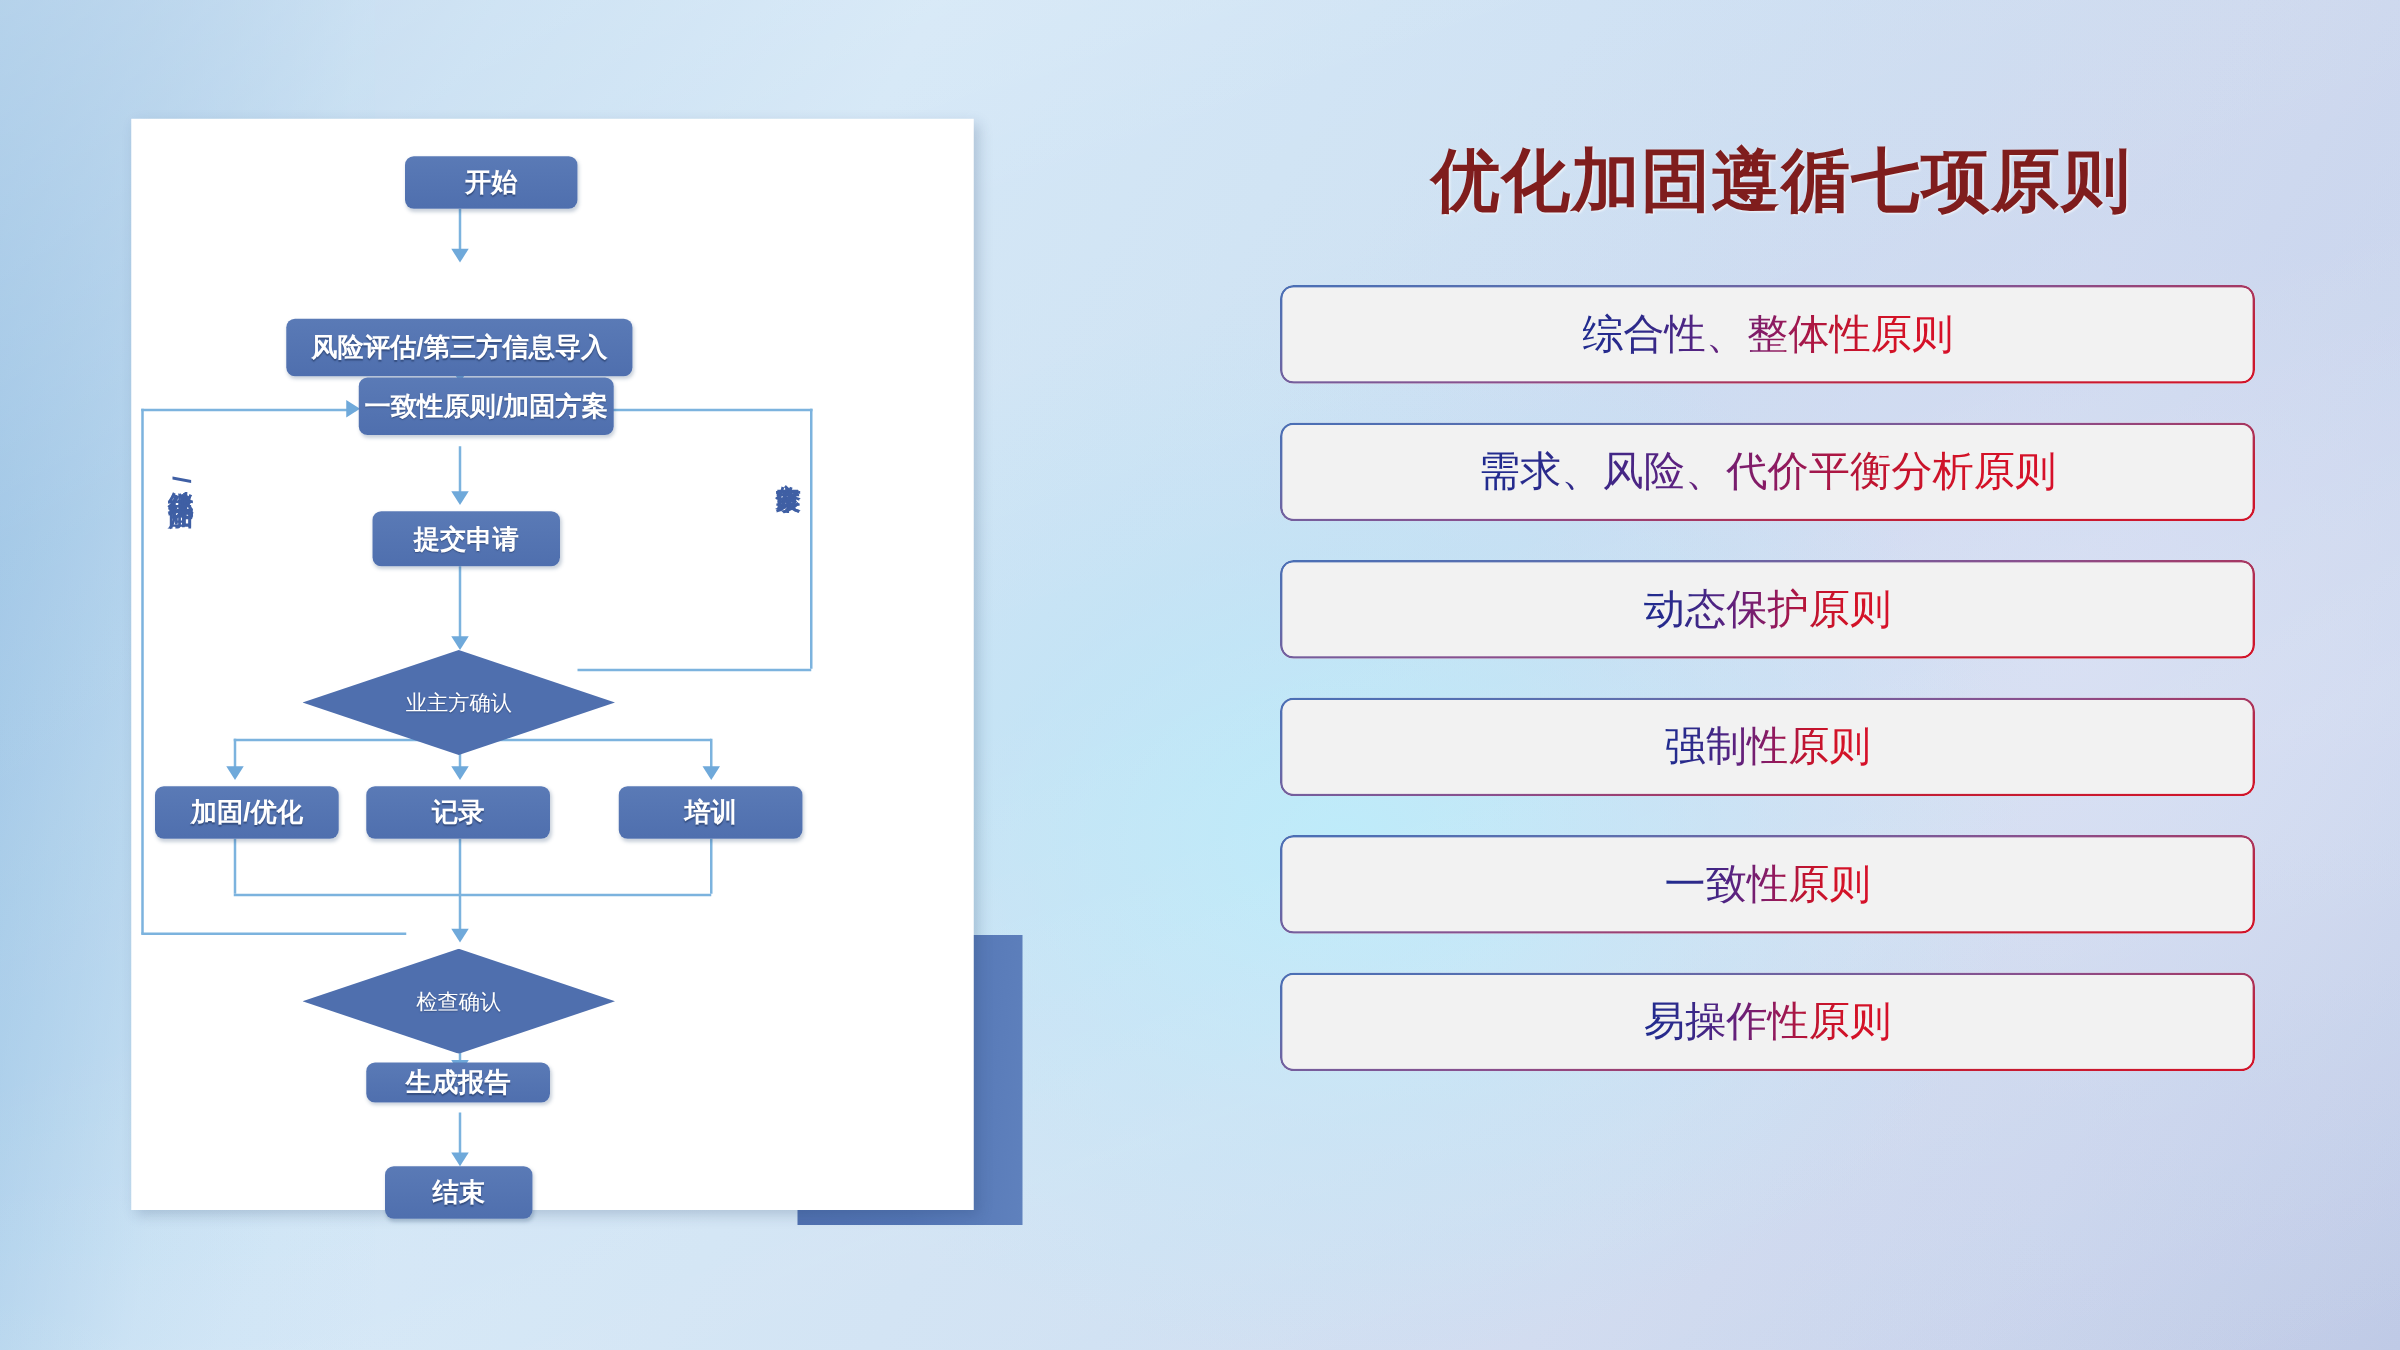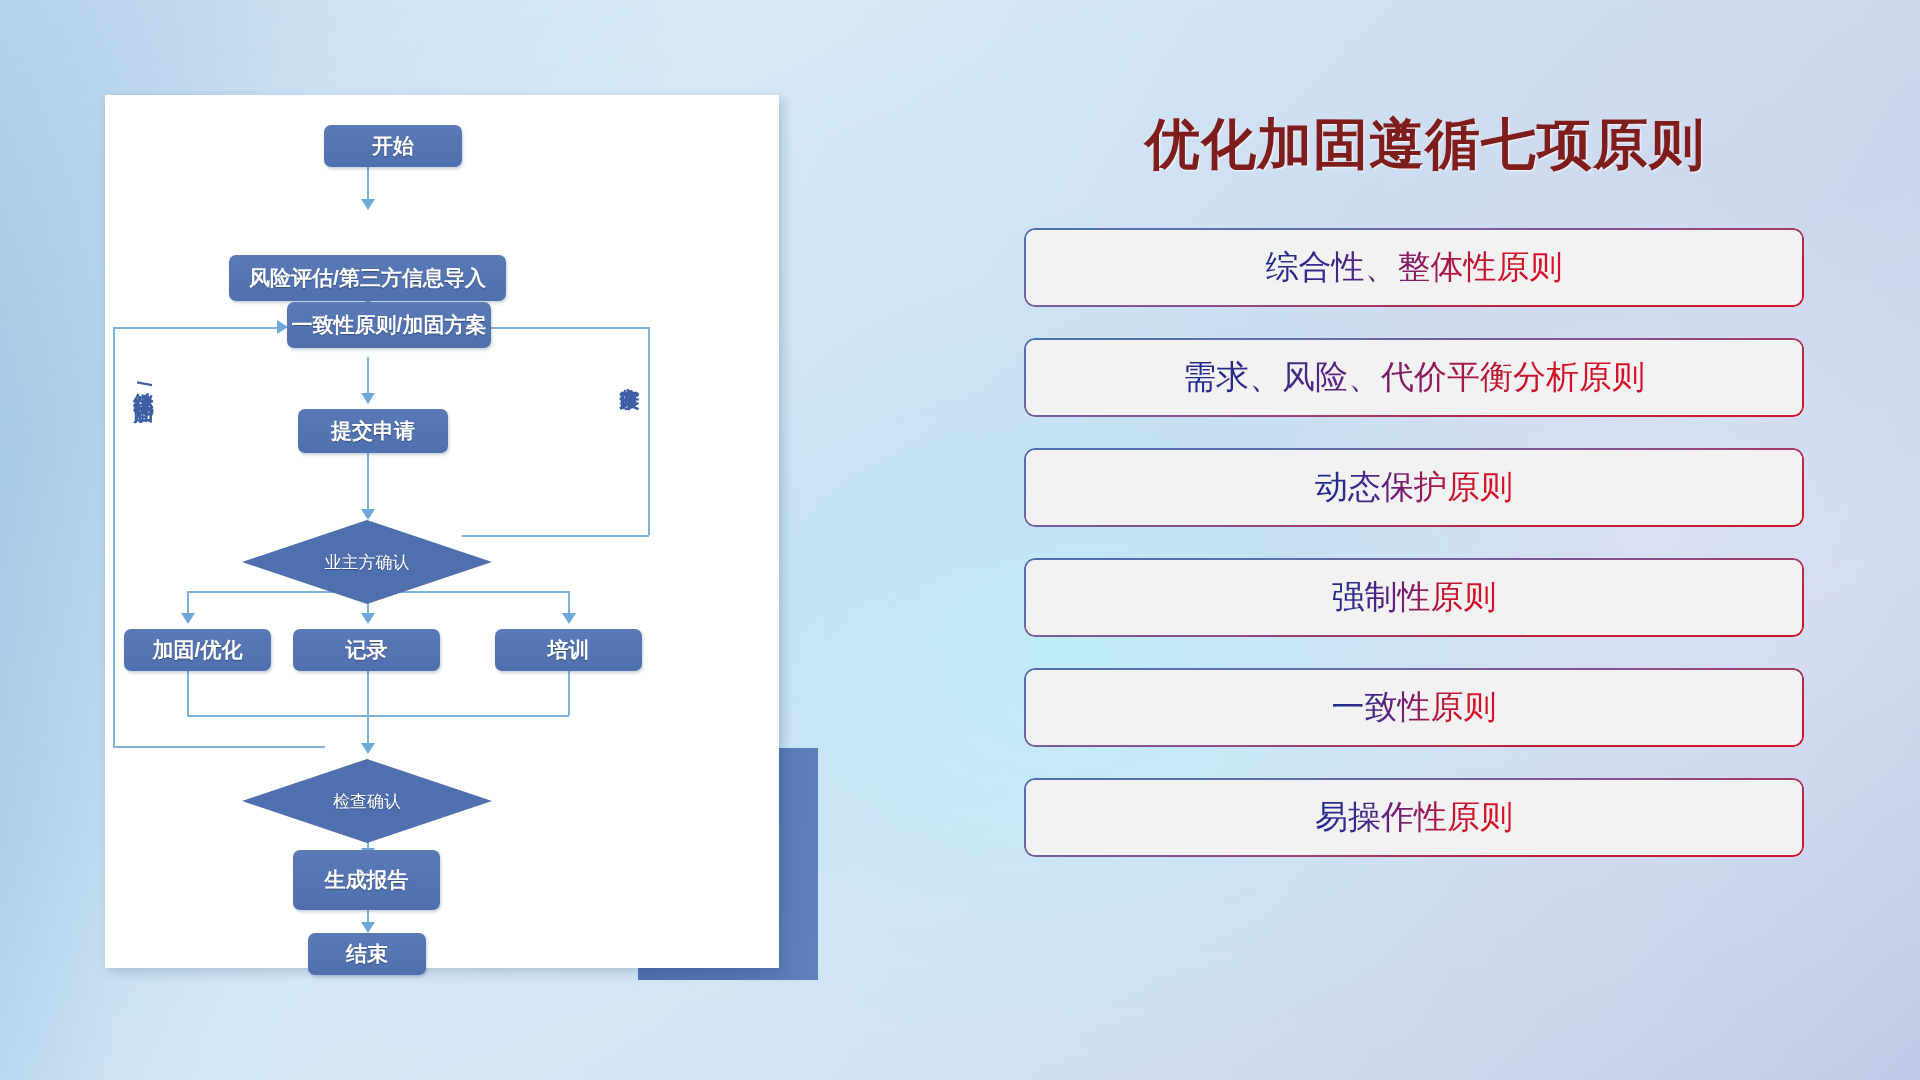--- a/index.html
+++ b/index.html
@@ -196,21 +196,21 @@
   <div class="diamond" style="left:137px; top:425px; width:250px; height:84px; font-size:17px;">业主方确认</div>
 
   <div class="node" style="left:19px; top:534px; width:147px; height:42px; font-size:21px;">加固/优化</div>
 
   <div class="node" style="left:188px; top:534px; width:147px; height:42px; font-size:21px;">记录</div>
 
   <div class="node" style="left:390px; top:534px; width:147px; height:42px; font-size:21px;">培训</div>
 
   <div class="diamond" style="left:137px; top:664px; width:250px; height:84px; font-size:17px;">检查确认</div>
 
-  <div class="node" style="left:188px; top:755px; width:147px; height:60px; font-size:21px;">生成报告</div>
+  <div class="node" style="left:188px; top:755px; width:147px; height:32px; font-size:21px;">生成报告</div>
 
   <div class="node" style="left:203px; top:838px; width:118px; height:42px; font-size:21px;">结束</div>
 
   <div class="vlabel" style="left:26px; top:282px; font-size:20px;">继续优化/加固</div>
 
   <div class="vlabel" style="left:512px; top:276px; font-size:20px;">方案修改</div>
 </div>
 
 <div id="right-title">优化加固遵循七项原则</div>
 

